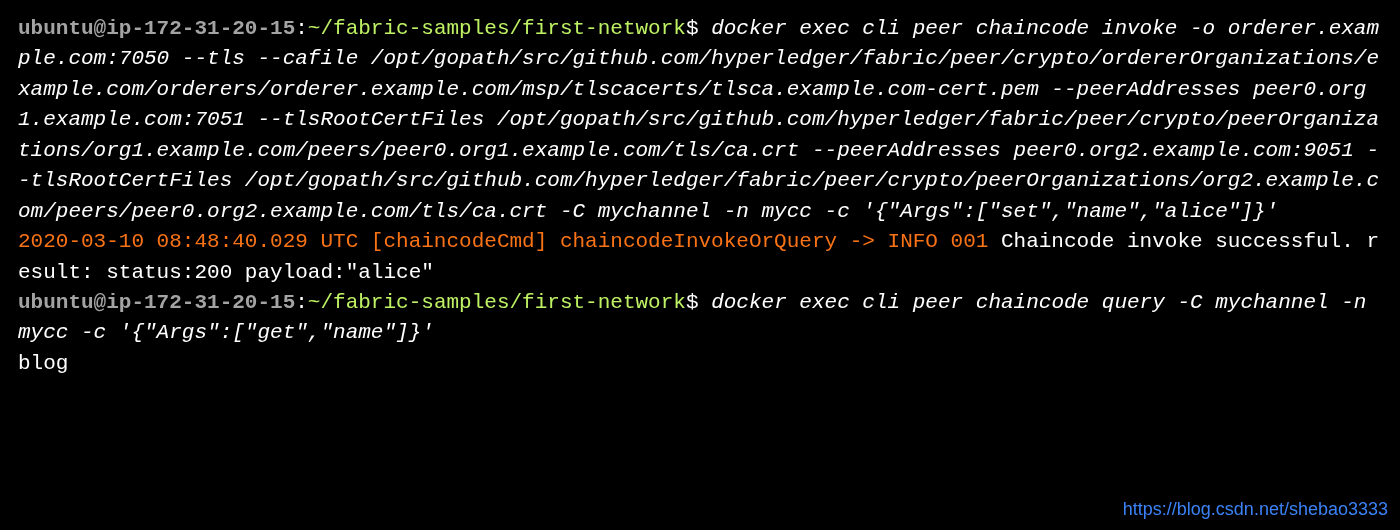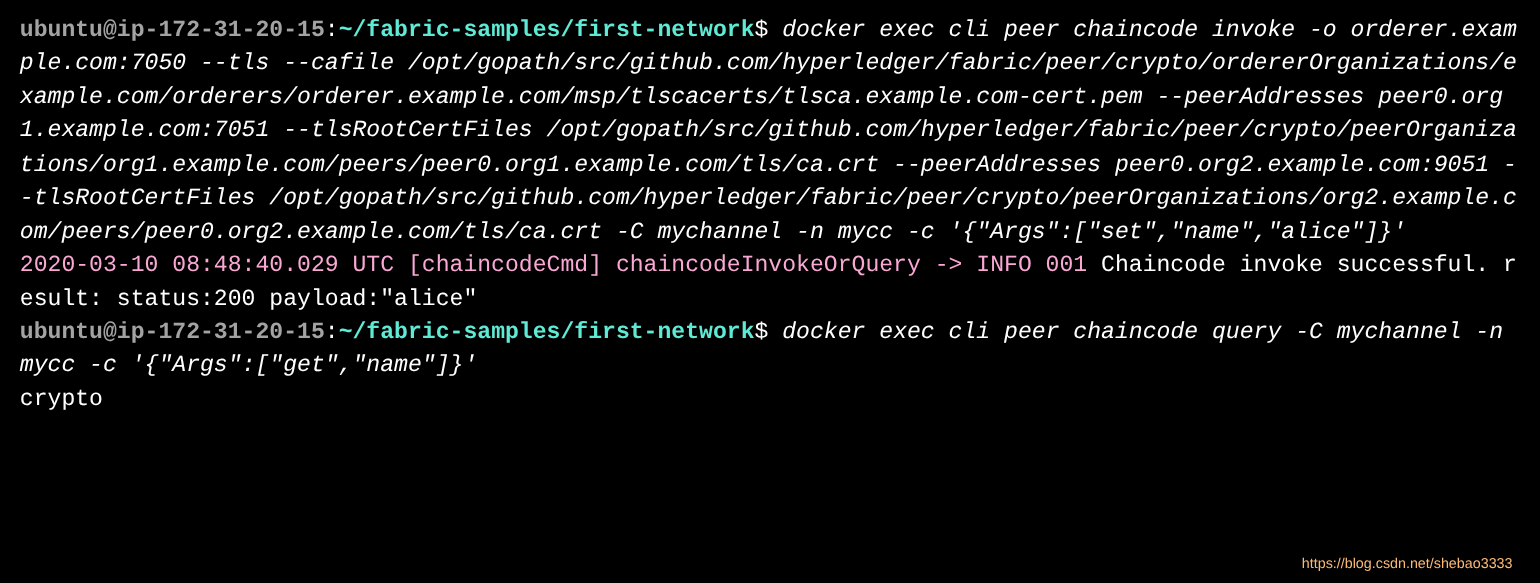--- a/index.html
+++ b/index.html
@@ -24,47 +24,47 @@
       white-space: pre-wrap;
     }
     .prompt-user {
       color: #a3a3a3;
       font-weight: bold;
     }
     .prompt-colon {
       color: #ffffff;
     }
     .prompt-path {
-      color: #5eead4;
-      font-weight: bold;
+      color: #bef264;
+      font-weight: normal;
     }
     .prompt-dollar {
       color: #ffffff;
     }
     .command {
       color: #ffffff;
       font-style: italic;
     }
     .log-info {
-      color: #f9a8d4;
+      color: #f97316;
     }
     .output {
       color: #ffffff;
     }
     .watermark {
       position: absolute;
       bottom: 8px;
-      right: 25px;
-      font-size: 13px;
-      color: #fdba74;
+      right: 12px;
+      font-size: 18px;
+      color: #3b82f6;
       font-family: Arial, sans-serif;
     }
   </style>
 </head>
 <body>
 
 <div class="terminal" id="terminal"><span class="prompt-user">ubuntu@ip-172-31-20-15</span><span class="prompt-colon">:</span><span class="prompt-path">~/fabric-samples/first-network</span><span class="prompt-dollar">$</span><span class="command"> docker exec cli peer chaincode invoke -o orderer.example.com:7050 --tls --cafile /opt/gopath/src/github.com/hyperledger/fabric/peer/crypto/ordererOrganizations/example.com/orderers/orderer.example.com/msp/tlscacerts/tlsca.example.com-cert.pem --peerAddresses peer0.org1.example.com:7051 --tlsRootCertFiles /opt/gopath/src/github.com/hyperledger/fabric/peer/crypto/peerOrganizations/org1.example.com/peers/peer0.org1.example.com/tls/ca.crt --peerAddresses peer0.org2.example.com:9051 --tlsRootCertFiles /opt/gopath/src/github.com/hyperledger/fabric/peer/crypto/peerOrganizations/org2.example.com/peers/peer0.org2.example.com/tls/ca.crt -C mychannel -n mycc -c '{"Args":["set","name","alice"]}'</span>
 <span class="log-info">2020-03-10 08:48:40.029 UTC [chaincodeCmd] chaincodeInvokeOrQuery -&gt; INFO 001</span><span class="output"> Chaincode invoke successful. result: status:200 payload:"alice"</span>
 <span class="prompt-user">ubuntu@ip-172-31-20-15</span><span class="prompt-colon">:</span><span class="prompt-path">~/fabric-samples/first-network</span><span class="prompt-dollar">$</span><span class="command"> docker exec cli peer chaincode query -C mychannel -n mycc -c '{"Args":["get","name"]}'</span>
-<span class="output">crypto</span>
+<span class="output">blog</span>
 </div>
 
 <div class="watermark">https://blog.csdn.net/shebao3333</div>
 
 </body></html>

